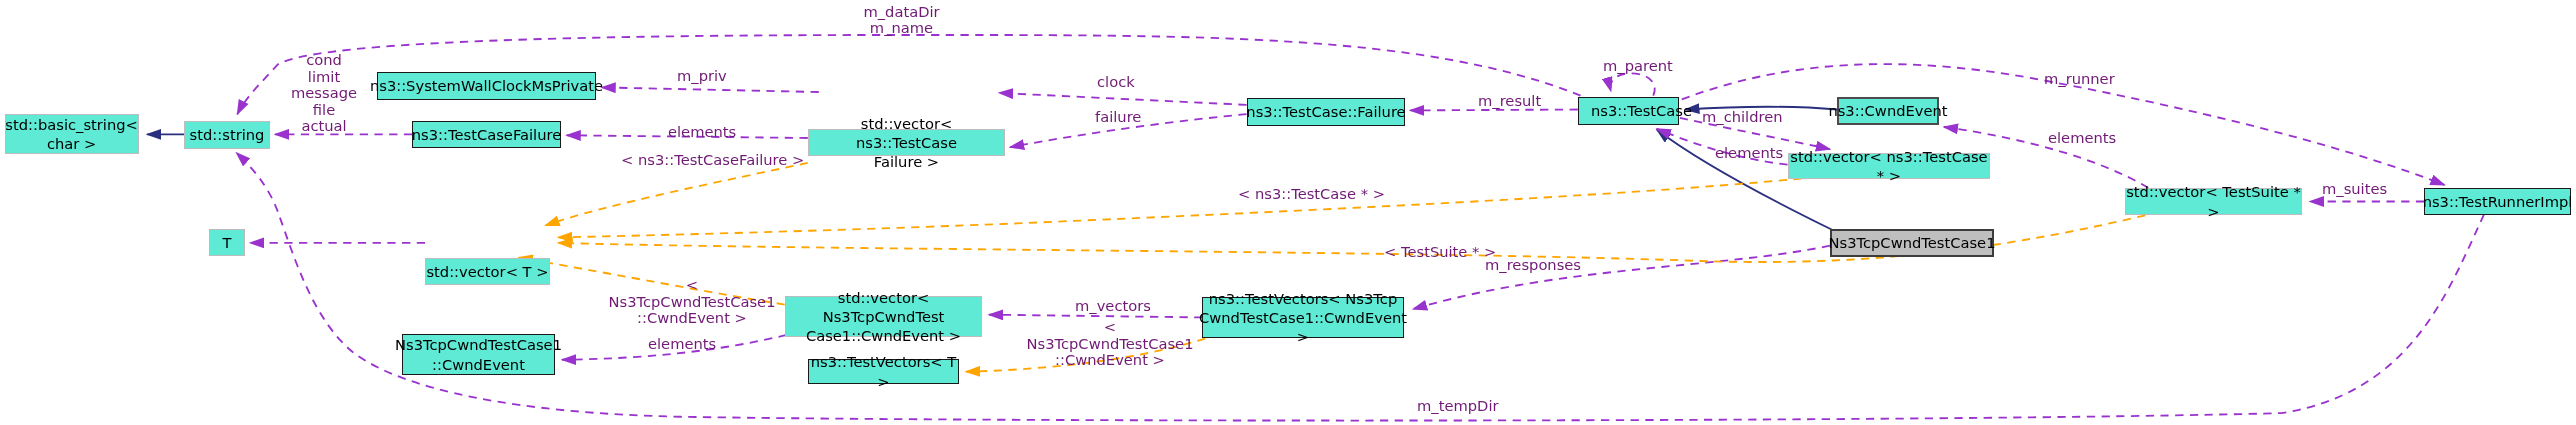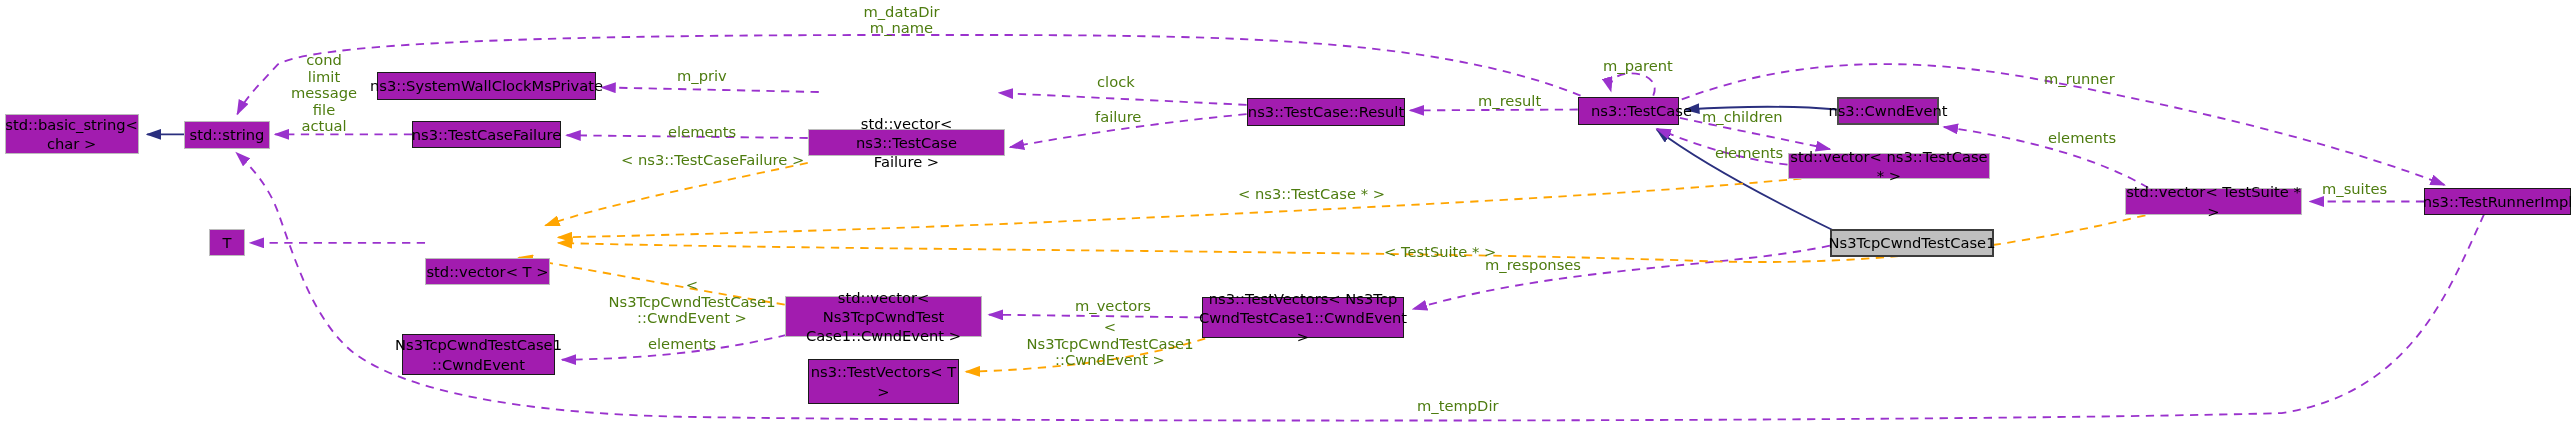--- a/index.html
+++ b/index.html
@@ -1,26 +1,26 @@
 <!DOCTYPE html>
 <html style="font-size:14.7px"><head>
 <meta charset="utf-8">
 <style>
   html,body{margin:0;padding:0;background:#ffffff;}
   #canvas{position:relative;width:2576px;height:426px;background:#ffffff;overflow:hidden;
           font-family:"DejaVu Sans","Liberation Sans",sans-serif;}
   #edges{position:absolute;left:0;top:0;width:2576px;height:426px;}
   .node{position:absolute;display:flex;align-items:center;justify-content:center;
-        text-align:center;font-size:14.7px;line-height:19.3px;color:#000;background:#a21caf;
+        text-align:center;font-size:14.7px;line-height:19.3px;color:#000;background:#5eead4;
         white-space:pre-line;box-sizing:border-box;}
   .node.black{border:1.4px solid #1a1a1a;}
   .node.gray{border:1.4px solid #bcbcbc;}
   .node.dark2{border:2.3px solid #4c4c4c;}
   .node.focus{border:2.3px solid #3c3c3c;background:#bfbfbf;}
-  .elabel{position:absolute;font-size:14.7px;line-height:16.6px;color:#4d7c0f;white-space:pre-line;}
+  .elabel{position:absolute;font-size:14.7px;line-height:16.6px;color:#701a75;white-space:pre-line;}
   .elabel.c{text-align:center;}
 </style>
 </head>
 <body>
 
 <div id="canvas">
 
   <svg id="edges" viewBox="0 0 2800 463">
     <defs>
       <marker id="arr-p" viewBox="0 0 10 7" refX="9" refY="3.5" markerWidth="17" markerHeight="12" markerUnits="userSpaceOnUse" orient="auto">
@@ -70,36 +70,36 @@
     </g>
   </svg>
 
   <div class="node gray" style="left:4.6px;top:114px;width:134px;height:40px;">std::basic_string&lt;
 char &gt;</div>
   <div class="node gray" style="left:184px;top:121px;width:86px;height:28px;">std::string</div>
   <div class="node black" style="left:377px;top:72px;width:219px;height:28px;">ns3::SystemWallClockMsPrivate</div>
   <div class="node black" style="left:412px;top:121px;width:149px;height:27px;">ns3::TestCaseFailure</div>
   <div class="node gray" style="left:808px;top:129px;width:197px;height:27px;">std::vector&lt; ns3::TestCase
 Failure &gt;</div>
-  <div class="node black" style="left:1247px;top:98px;width:158px;height:28px;">ns3::TestCase::Result</div>
+  <div class="node black" style="left:1247px;top:98px;width:158px;height:28px;">ns3::TestCase::Failure</div>
   <div class="node black" style="left:1578px;top:97px;width:101px;height:28px;padding-left:26px;">ns3::TestCase</div>
   <div class="node dark2" style="left:1837px;top:97px;width:102px;height:28px;">ns3::CwndEvent</div>
   <div class="node gray" style="left:1788px;top:153px;width:202px;height:26px;">std::vector&lt; ns3::TestCase * &gt;</div>
   <div class="node gray" style="left:2125px;top:188px;width:177px;height:27px;">std::vector&lt; TestSuite * &gt;</div>
   <div class="node black" style="left:2424px;top:188px;width:147px;height:27px;">ns3::TestRunnerImpl</div>
   <div class="node focus" style="left:1830px;top:229px;width:164px;height:28px;">Ns3TcpCwndTestCase1</div>
   <div class="node gray" style="left:209px;top:229px;width:36px;height:27px;">T</div>
   <div class="node gray" style="left:425px;top:230px;width:125px;height:27px;margin-top:28px;">std::vector&lt; T &gt;</div>
   <div class="node gray" style="left:785px;top:296px;width:197px;height:41px;">std::vector&lt; Ns3TcpCwndTest
 Case1::CwndEvent &gt;</div>
   <div class="node black" style="left:1202px;top:297px;width:202px;height:41px;">ns3::TestVectors&lt; Ns3Tcp
 CwndTestCase1::CwndEvent &gt;</div>
   <div class="node black" style="left:402px;top:334px;width:153px;height:41px;">Ns3TcpCwndTestCase1
 ::CwndEvent</div>
-  <div class="node black" style="left:808px;top:359px;width:151px;height:45px;">ns3::TestVectors&lt; T &gt;</div>
+  <div class="node black" style="left:808px;top:359px;width:151px;height:25px;">ns3::TestVectors&lt; T &gt;</div>
 
   <div class="elabel c" style="left:851px;top:3.7px;width:101px;">m_dataDir
 m_name</div>
   <div class="elabel c" style="left:287px;top:52px;width:74px;">cond
 limit
 message
 file
 actual</div>
   <div class="elabel" style="left:677px;top:68px;">m_priv</div>
   <div class="elabel" style="left:668px;top:124px;">elements</div>

